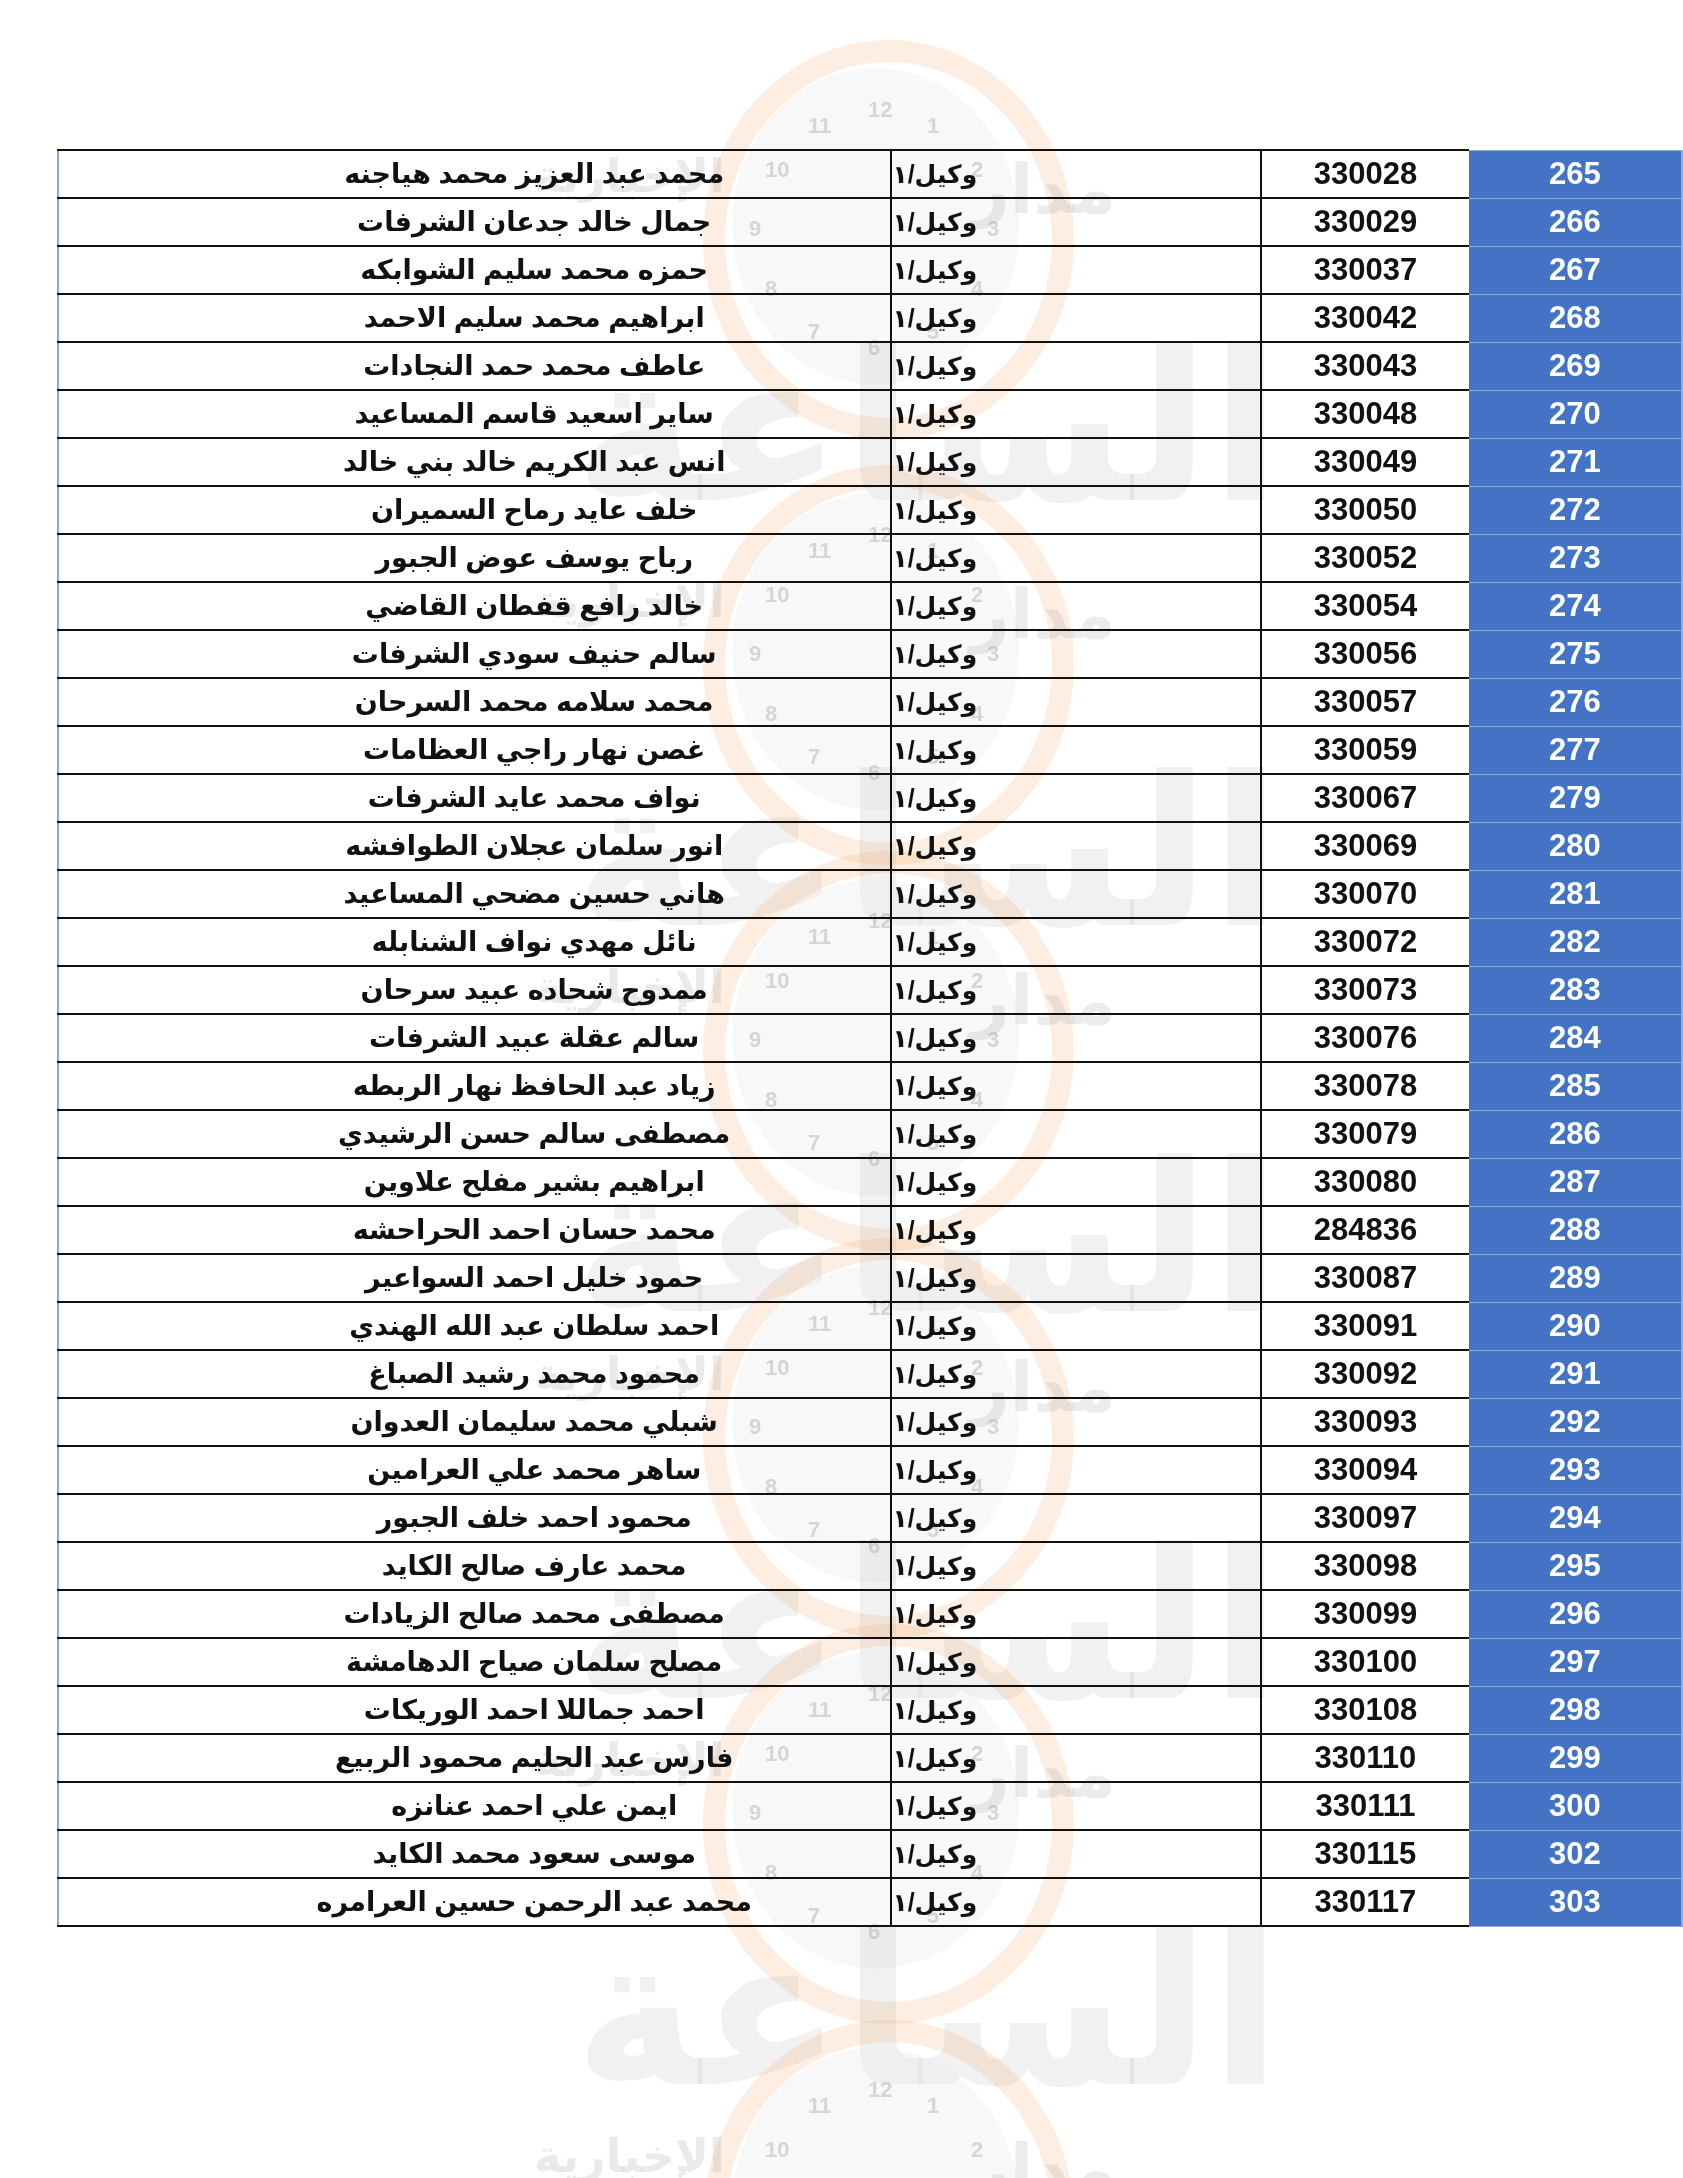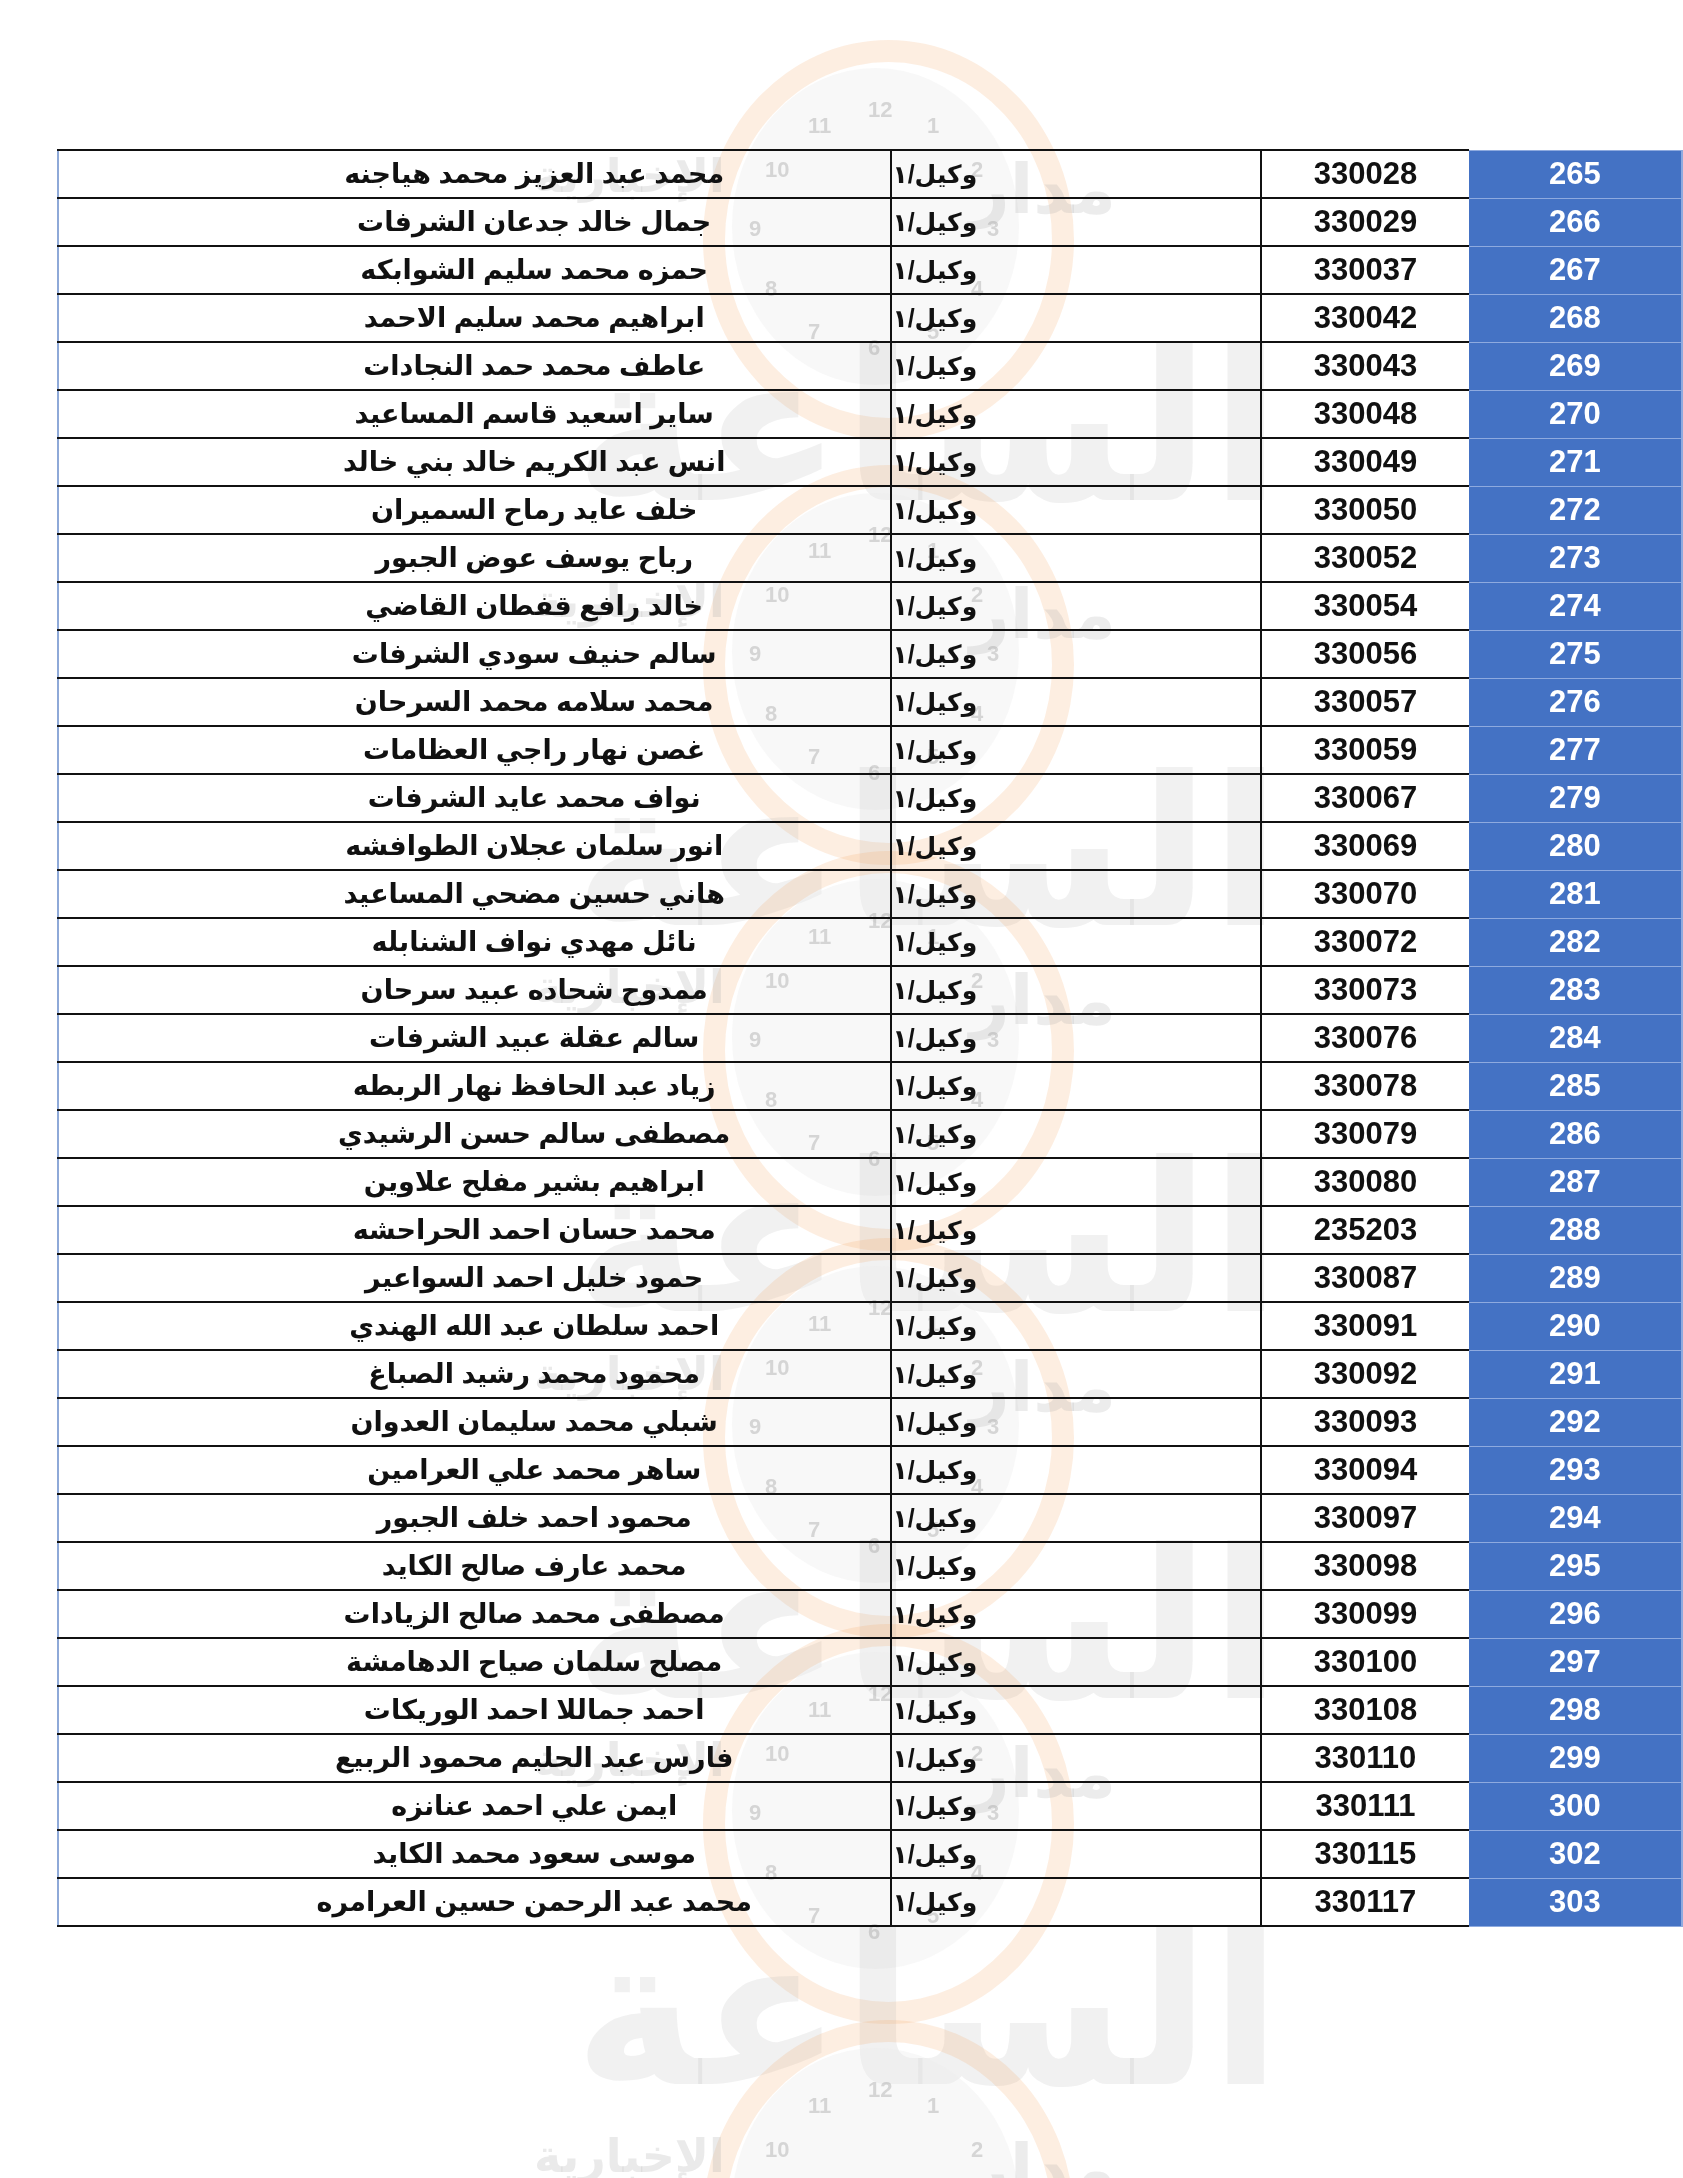--- a/index.html
+++ b/index.html
@@ -264,21 +264,21 @@
   </tr>
       <tr>
     <td class="c-name">ابراهيم بشير مفلح علاوين</td>
     <td class="c-role">وكيل/١</td>
     <td class="c-id">330080</td>
     <td class="c-idx">287</td>
   </tr>
       <tr>
     <td class="c-name">محمد حسان احمد الحراحشه</td>
     <td class="c-role">وكيل/١</td>
-    <td class="c-id">235203</td>
+    <td class="c-id">284836</td>
     <td class="c-idx">288</td>
   </tr>
       <tr>
     <td class="c-name">حمود خليل احمد السواعير</td>
     <td class="c-role">وكيل/١</td>
     <td class="c-id">330087</td>
     <td class="c-idx">289</td>
   </tr>
       <tr>
     <td class="c-name">احمد سلطان عبد الله الهندي</td>

